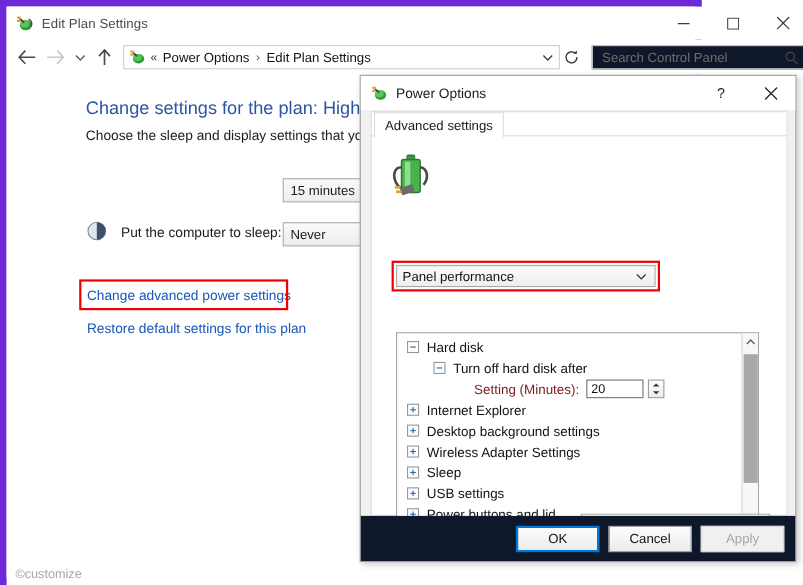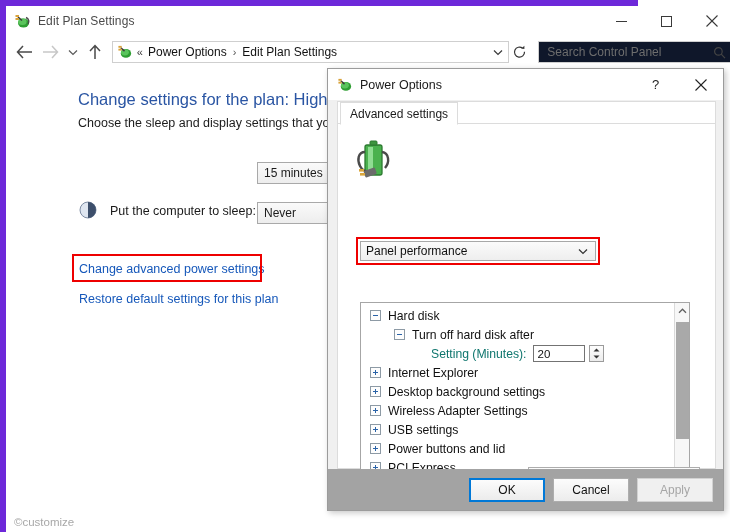--- a/index.html
+++ b/index.html
@@ -230,21 +230,21 @@
     margin-right: 7px; position: relative;
   }
   .expander::before {
     content: ""; position: absolute; left: 2px; top: 4px;
     width: 5px; height: 1px; background: #2a63a8;
   }
   .expander.plus::after {
     content: ""; position: absolute; left: 4px; top: 2px;
     width: 1px; height: 5px; background: #2a63a8;
   }
-  .tnode .setting-lbl { font-size: 12.2px; color: #0f766e; margin-right: 6px; }
+  .tnode .setting-lbl { font-size: 12.2px; color: #7f1d1d; margin-right: 6px; }
   .spin-wrap { display: flex; align-items: center; }
   .spin-input {
     width: 52px; height: 17px;
     border: 1px solid #737373; background: #fff;
     font-size: 11.5px; color: #111;
     display: flex; align-items: center; padding-left: 4px;
   }
   .spin-btns {
     width: 15px; height: 17px; margin-left: 4px;
     border: 1px solid #9b9b9b;
@@ -273,21 +273,21 @@
     position: absolute; right: 15px; top: 365px;
     width: 172px; height: 23px;
     border: 1px solid #adadad;
     background: linear-gradient(#fcfcfc,#ececec);
     font-size: 12px; color: #111;
     display: flex; align-items: center; justify-content: center;
   }
 
   .dlg-footer {
     position: absolute; left: 0; bottom: 0; width: 100%; height: 41px;
-    background: #a3a3a3;
+    background: #0f172a;
     display: flex; align-items: center; justify-content: flex-end;
     padding-right: 10px;
   }
   .fbtn {
     width: 76px; height: 24px; margin-left: 8px;
     font-size: 12px;
     display: flex; align-items: center; justify-content: center;
     border: 1px solid #adadad;
     background: linear-gradient(#fcfcfc,#ececec);
     color: #111;
@@ -515,20 +515,24 @@
           <div class="tnode lvl1">
             <span class="expander plus"></span>
             <span>Desktop background settings</span>
           </div>
           <div class="tnode lvl1">
             <span class="expander plus"></span>
             <span>Wireless Adapter Settings</span>
           </div>
           <div class="tnode lvl1">
             <span class="expander plus"></span>
+            <span>Sleep</span>
+          </div>
+          <div class="tnode lvl1">
+            <span class="expander plus"></span>
             <span>USB settings</span>
           </div>
           <div class="tnode lvl1">
             <span class="expander plus"></span>
             <span>Power buttons and lid</span>
           </div>
           <div class="tnode lvl1">
             <span class="expander plus"></span>
             <span>PCI Express</span>
           </div>

